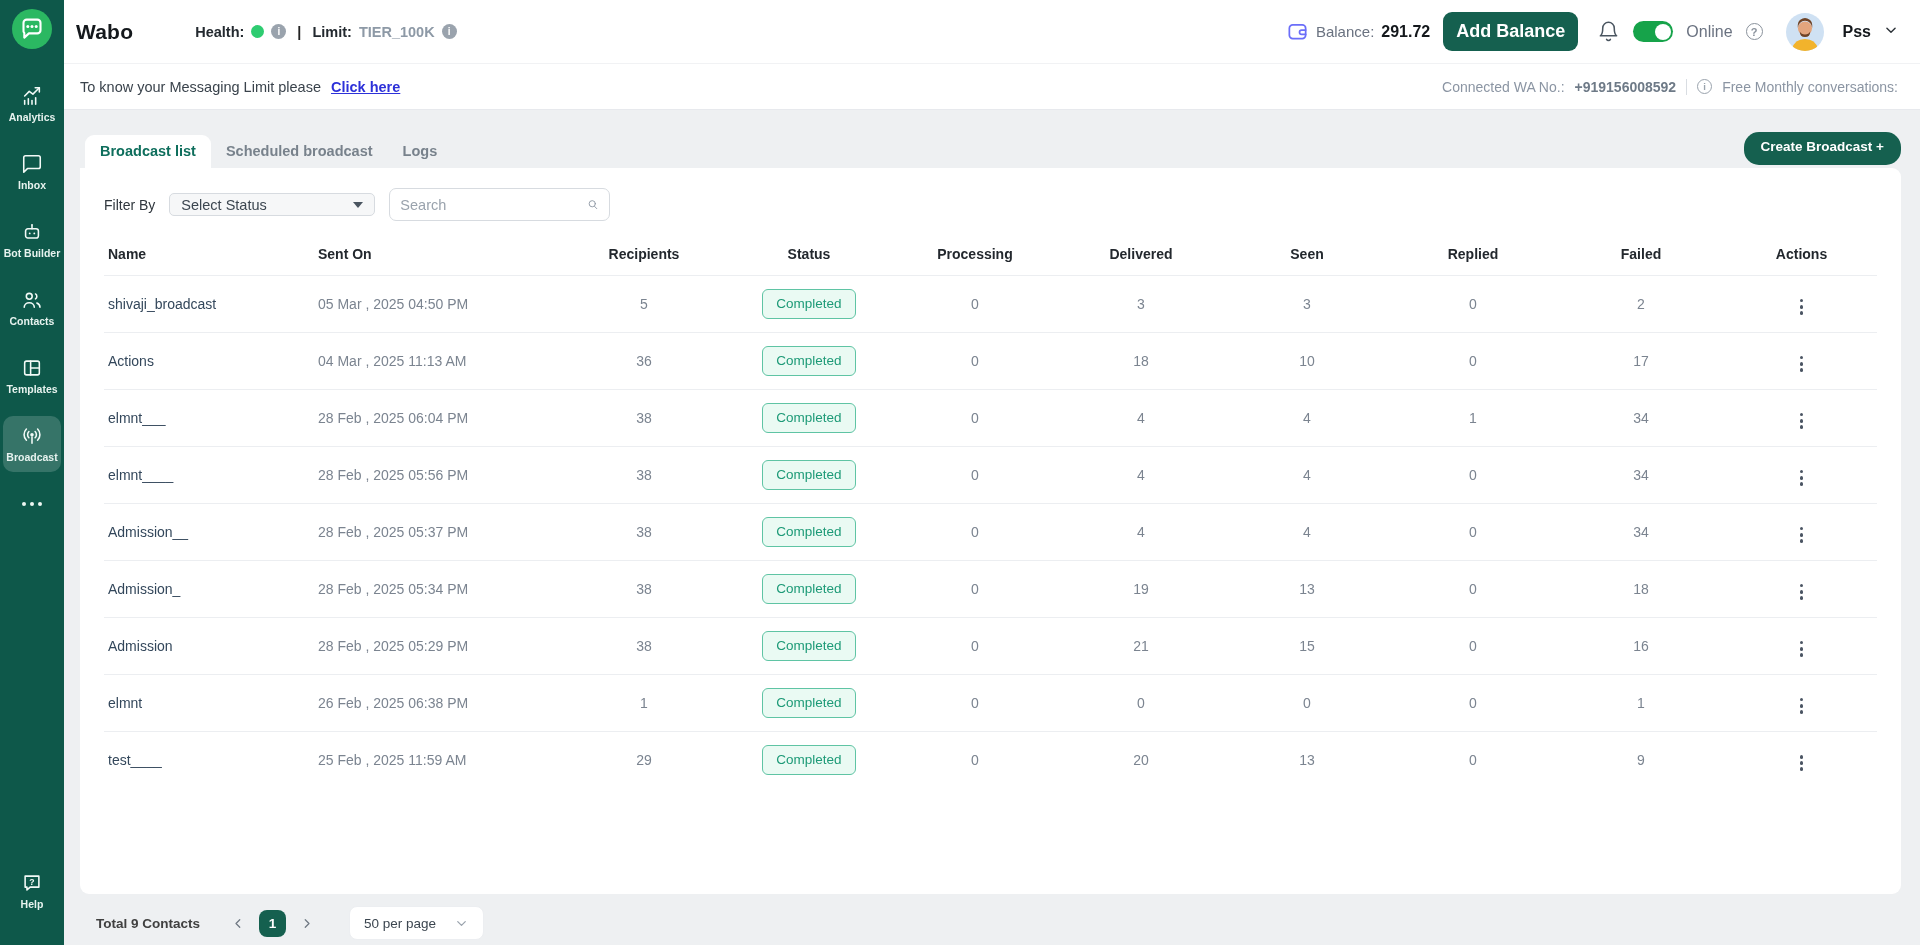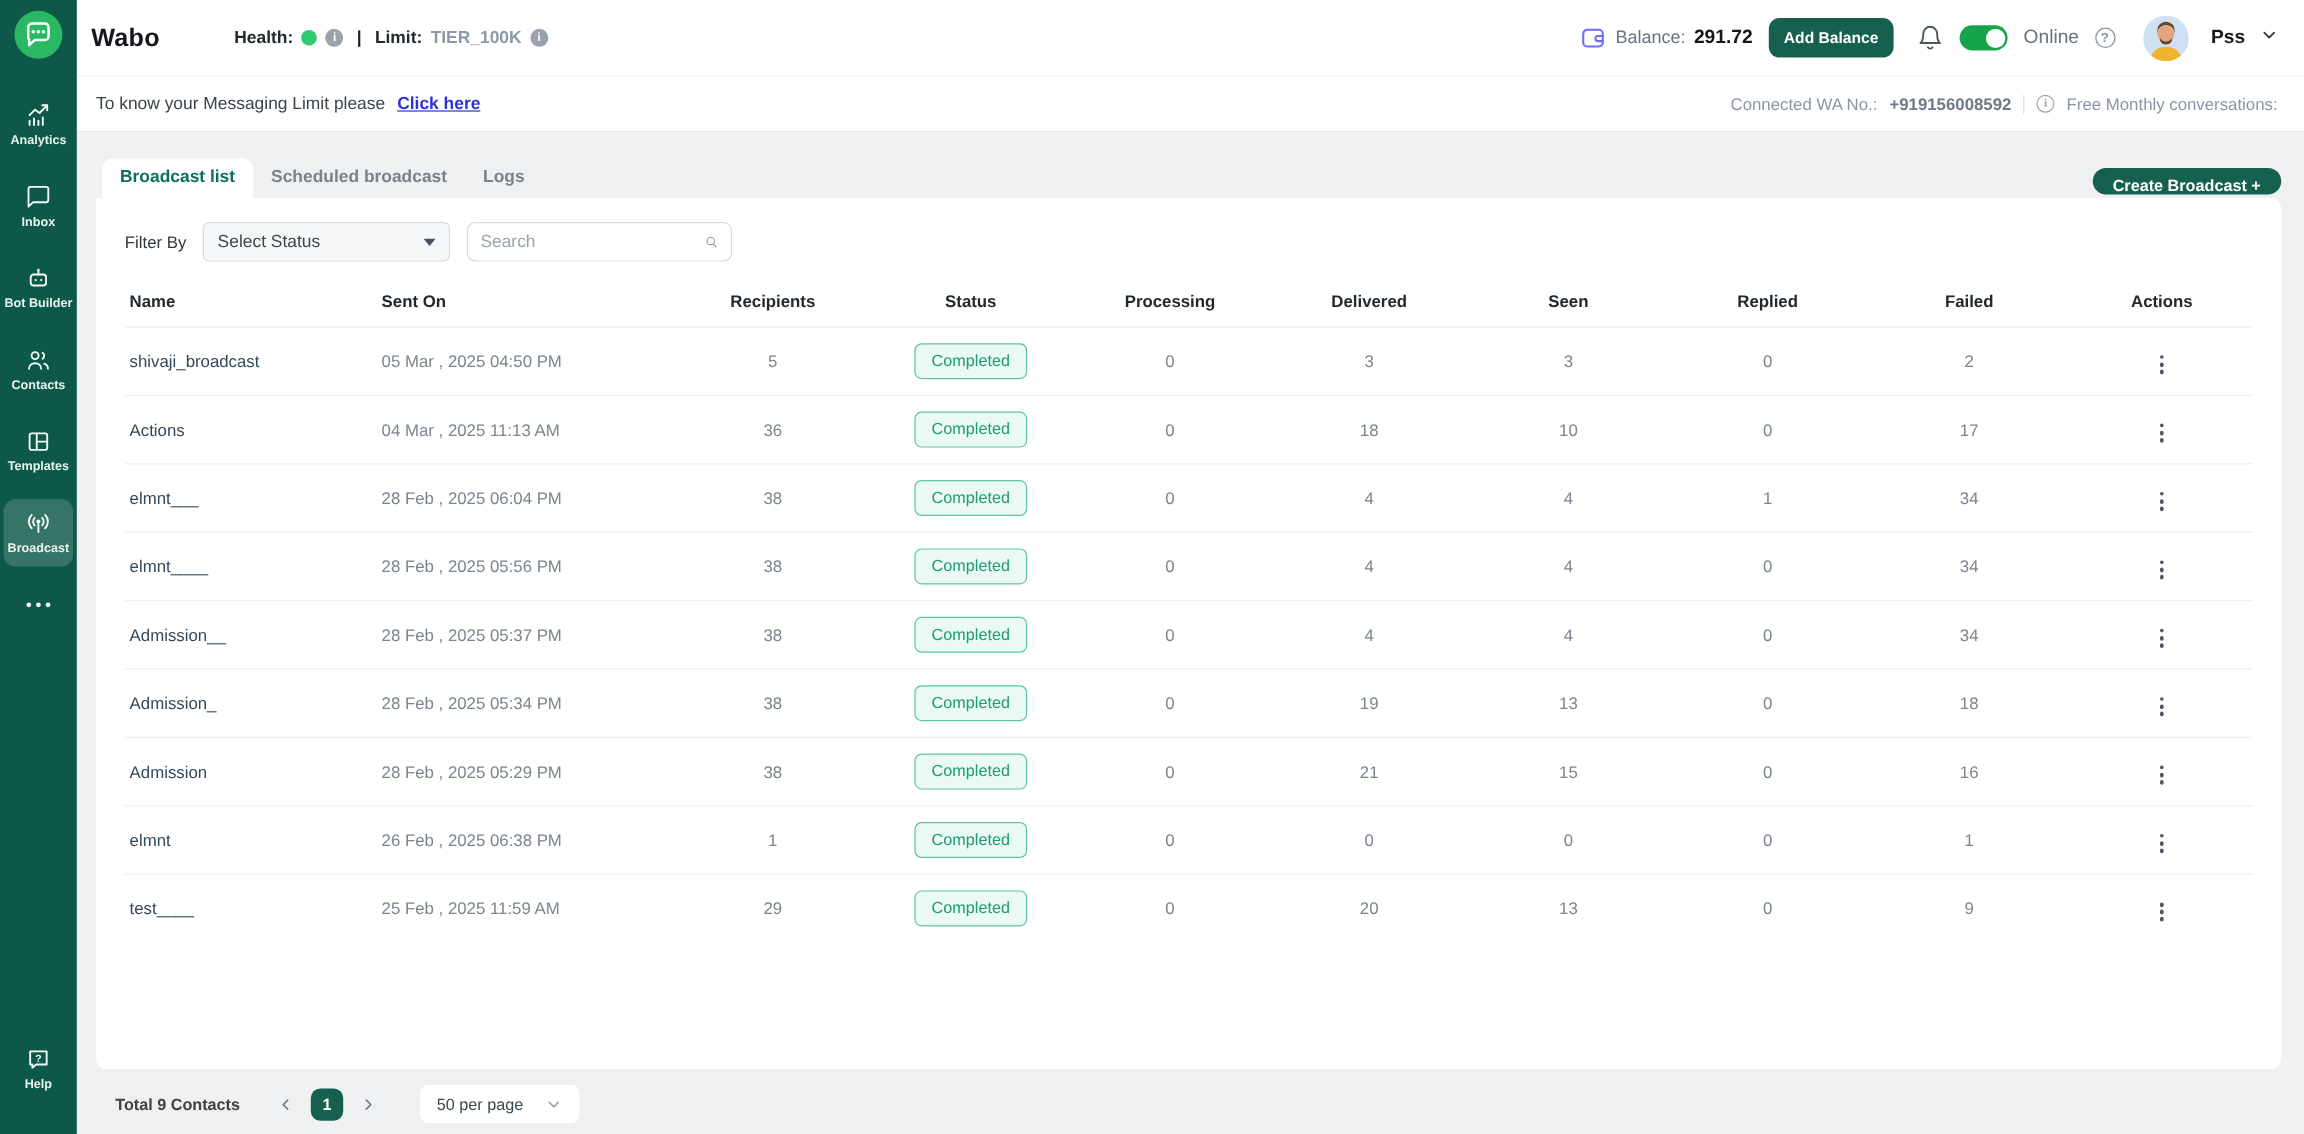--- a/index.html
+++ b/index.html
@@ -26,21 +26,21 @@
   .health-wrap { display:flex; align-items:center; gap:7px; font-size:14.5px; font-weight:700; color:#23292f; }
   .dot-green { width:13px; height:13px; border-radius:50%; background:#2ecc71; display:inline-block; }
   .info-i { width:15px; height:15px; border-radius:50%; background:#9aa3ad; color:#fff; font-size:10px; font-weight:700; display:inline-flex; align-items:center; justify-content:center; font-style:normal; cursor:pointer; }
   .sep { color:#222; font-weight:700; margin:0 4px; }
   .tier { color:#8d99a6; font-weight:700; }
   .top-right { margin-left:auto; display:flex; align-items:center; gap:13px; }
   .balance-group { display:flex; align-items:center; gap:7px; }
   .wallet-svg { width:23px; height:23px; stroke:#6b6ef9; stroke-width:1.8; fill:none; stroke-linecap:round; }
   .balance-label { font-size:15px; color:#6a7280; }
   .balance-value { font-size:16px; font-weight:800; color:#14181c; }
-  .btn-teal { background:#15604f; color:#fff; border:none; border-radius:9px; font-size:13px; font-weight:700; padding:9px 13px; cursor:pointer; font-family:inherit; }
+  .btn-teal { background:#15604f; color:#fff; border:none; border-radius:9px; font-size:18px; font-weight:700; padding:9px 13px; cursor:pointer; font-family:inherit; }
   .bell { margin-left:6px; cursor:pointer; display:flex; }
   .bell svg { width:23px; height:23px; stroke:#4a5560; stroke-width:1.6; fill:none; stroke-linecap:round; stroke-linejoin:round; }
   .toggle { width:40px; height:21px; border-radius:11px; background:#16a34a; position:relative; cursor:pointer; flex-shrink:0; }
   .toggle .knob { position:absolute; right:2.5px; top:2.5px; width:16px; height:16px; background:#fff; border-radius:50%; }
   .online-lbl { font-size:16px; color:#6a7280; }
   .q-circle { width:17px; height:17px; border-radius:50%; border:1.5px solid #8a929c; color:#8a929c; font-size:11px; font-weight:700; display:inline-flex; align-items:center; justify-content:center; cursor:pointer; }
   .avatar { width:38px; height:38px; margin-left:10px; cursor:pointer; }
   .user-name { font-size:16px; font-weight:800; color:#14181c; margin-left:6px; }
   .chev-down svg { width:14px; height:14px; stroke:#2c3238; stroke-width:2.4; fill:none; stroke-linecap:round; stroke-linejoin:round; cursor:pointer; }
 
@@ -52,26 +52,26 @@
   .wa-number { color:#6e7a87; font-weight:700; }
   .vdiv { width:1px; height:16px; background:#d9dde2; }
   .o-circle { width:15px; height:15px; border-radius:50%; border:1.4px solid #9aa3ad; color:#9aa3ad; font-size:9.5px; font-weight:700; display:inline-flex; align-items:center; justify-content:center; font-style:normal; }
 
   
   .content { flex:1; padding:22px 19px 0 16px; display:flex; flex-direction:column; }
   .tabs-row { display:flex; align-items:flex-end; }
   .tabs { display:flex; padding-left:5px; }
   .tab { padding:8px 15px 9px; font-size:14.5px; font-weight:700; color:#78828c; cursor:pointer; border-radius:9px 9px 0 0; }
   .tab.active { background:#fff; color:#0e6e5c; }
-  .btn-create { margin-left:auto; background:#15604f; color:#fff; border:none; border-radius:15px; font-size:13.5px; font-weight:700; padding:7px 17px 0; cursor:pointer; font-family:inherit; margin-bottom:3px; }
+  .btn-create { margin-left:auto; background:#15604f; color:#fff; border:none; border-radius:15px; font-size:13.5px; font-weight:700; padding:7px 17px 11px; cursor:pointer; font-family:inherit; margin-bottom:3px; }
   .card { background:#fff; border-radius:0 9px 9px 9px; height:726px; padding:20px 24px 0; }
 
   .filter-row { display:flex; align-items:center; gap:14px; margin-bottom:16px; }
   .filter-label { font-size:14px; color:#2f363d; }
-  .select-box { width:206px; height:33px; background:#f6f7f8; border:1px solid #d7dbe0; border-radius:5px; display:flex; align-items:center; padding:0 11px; font-size:14.5px; color:#3c4650; cursor:pointer; }
+  .select-box { width:206px; height:23px; background:#f6f7f8; border:1px solid #d7dbe0; border-radius:5px; display:flex; align-items:center; padding:0 11px; font-size:14.5px; color:#3c4650; cursor:pointer; }
   .select-caret { margin-left:auto; width:0; height:0; border-left:5.5px solid transparent; border-right:5.5px solid transparent; border-top:6.5px solid #4a5560; }
   .search-box { width:221px; height:33px; background:#fff; border:1px solid #d7dbe0; border-radius:7px; display:flex; align-items:center; padding:0 10px; }
   .search-box input { border:none; outline:none; flex:1; font-size:14.5px; color:#3c4650; font-family:inherit; background:transparent; }
   .search-box input::placeholder { color:#9aa3ad; }
   .search-box svg { width:17px; height:17px; stroke:#8b95a1; stroke-width:1.8; fill:none; stroke-linecap:round; }
 
   table { width:100%; border-collapse:collapse; table-layout:fixed; }
   thead th { font-size:14px; font-weight:700; color:#23282e; text-align:center; padding:9px 4px 13px; border-bottom:1px solid #eceef1; }
   thead th.h-left { text-align:left; }
   tbody td { height:57px; font-size:14px; color:#7b8490; text-align:center; border-bottom:1px solid #eceef1; padding:0 4px; }

